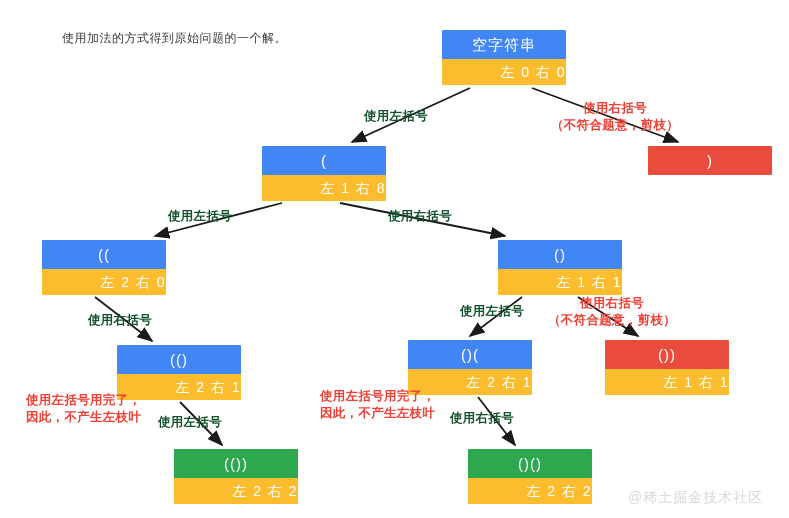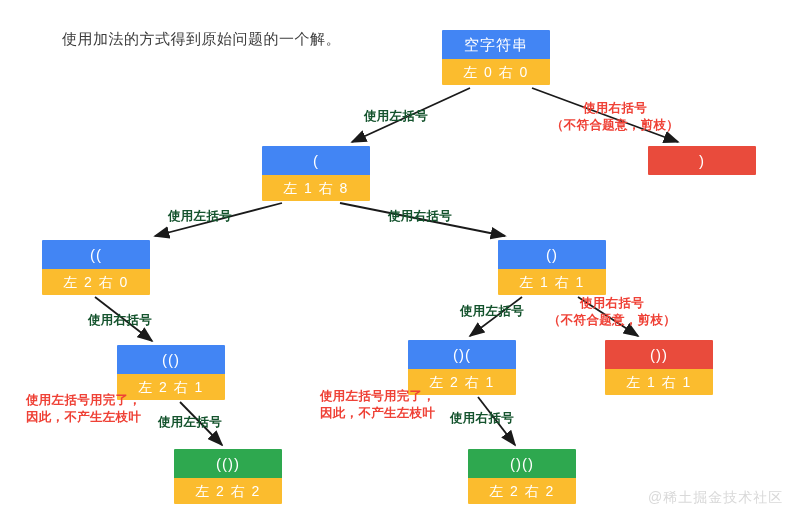--- a/index.html
+++ b/index.html
@@ -19,43 +19,43 @@
     position: absolute;
     left: 0;
     top: 0;
     width: 789px;
     height: 518px;
     pointer-events: none;
   }
   .caption {
     position: absolute;
     color: #3b3b3b;
-    font-size: 15px;
+    font-size: 12px;
     letter-spacing: 0.5px;
     white-space: nowrap;
   }
   .node {
     position: absolute;
     box-sizing: border-box;
-    width: 108px;
+    width: 124px;
     border-radius: 1px;
     overflow: hidden;
   }
   .node .top {
     height: 29px;
     line-height: 29px;
     text-align: center;
     color: #ffffff;
     font-size: 15px;
     letter-spacing: 1px;
   }
   .node .bottom {
     height: 26px;
     line-height: 26px;
-    text-align: center;
+    text-align: right;
     color: #ffffff;
     font-size: 14px;
     letter-spacing: 1.5px;
     background: #fbbc2e;
   }
   .node.blue .top { background: #4285f4; }
   .node.red  .top { background: #e94b3c; }
   .node.green .top { background: #2aa койка; }
   .node.green .top { background: #2ea84f; }
   .edge-label {
@@ -180,14 +180,14 @@
       </div>
       <div class="edge-label warn" style="left: 320px; top: 388px;">
         <div>使用左括号用完了，</div>
         <div>因此，不产生左枝叶</div>
       </div>
       <div class="edge-label" style="left: 450px; top: 410px;">
         <div>使用右括号</div>
       </div>
     </div>
 
-  <div class="watermark" style="left:628px; top:489px;margin-left:20px;">@稀土掘金技术社区</div>
+  <div class="watermark" style="left:628px; top:489px;">@稀土掘金技术社区</div>
 </div>
 
 </body></html>

